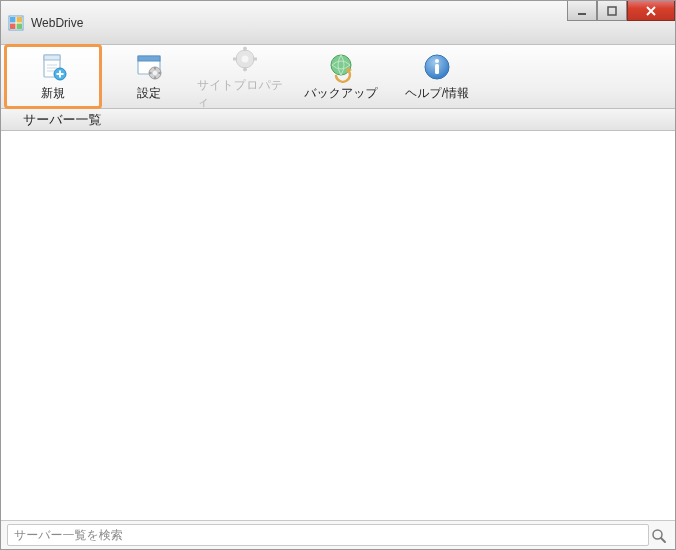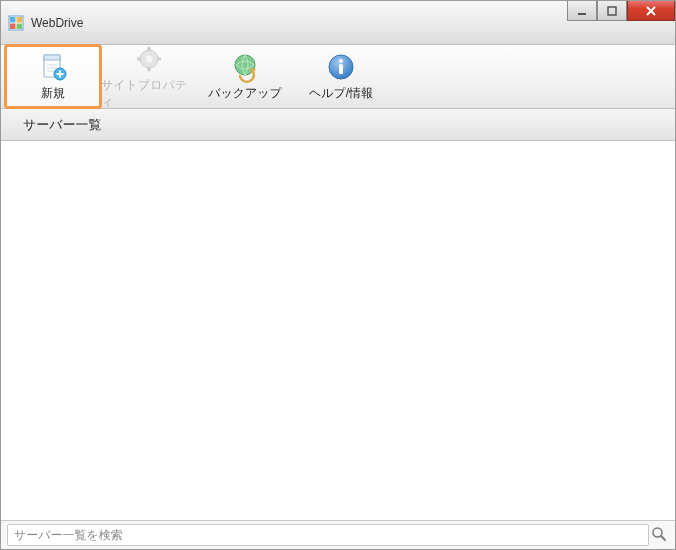--- a/index.html
+++ b/index.html
@@ -97,42 +97,42 @@
     outline-offset: -2px;
     background: linear-gradient(to bottom, #ffffff 0%, #f7f7f7 100%);
   }
   .tool-icon {
     width: 32px; height: 32px;
     display: flex; align-items: center; justify-content: center;
   }
 
   
   .panel-header {
-    height: 32px;
+    height: 22px;
     background: linear-gradient(to bottom, #f5f5f5 0%, #e3e3e3 100%);
     border-bottom: 1px solid #c0c0c0;
     display: flex;
     align-items: center;
     padding-left: 22px;
     font-size: 13px;
     color: #222;
   }
 
   
   .main-area {
     flex: 1;
     background: #fff;
     border-bottom: 1px solid #c9c9c9;
   }
 
   
   .search-bar {
     height: 28px;
     display: flex;
-    align-items: flex-start;
+    align-items: flex-end;
     padding: 3px 6px;
     background: #f7f7f7;
     gap: 0;
   }
   .search-input {
     flex: 1;
     height: 22px;
     border: 1px solid #c9c9c9;
     background: #fff;
     border-radius: 2px;
@@ -193,20 +193,37 @@
           <line x1="10" y1="17" x2="20" y2="17" stroke="#cdd8e1" stroke-width="1"></line>
           <line x1="10" y1="20" x2="20" y2="20" stroke="#cdd8e1" stroke-width="1"></line>
           <circle cx="23" cy="23" r="6" fill="#4cb4e7" stroke="#2a8cc4" stroke-width="1"></circle>
           <line x1="23" y1="19.5" x2="23" y2="26.5" stroke="#fff" stroke-width="2"></line>
           <line x1="19.5" y1="23" x2="26.5" y2="23" stroke="#fff" stroke-width="2"></line>
         </svg>
       </span>
       <span>新規</span>
     </div>
 
+    <div class="tool-item">
+      <span class="tool-icon">
+        <svg width="32" height="32" viewBox="0 0 32 32">
+          <rect x="5" y="5" width="22" height="18" rx="1" fill="#fefefe" stroke="#8fb7d6" stroke-width="1.2"></rect>
+          <rect x="5" y="5" width="22" height="5" fill="#6fa8d8" stroke="#5a8fc1" stroke-width="1"></rect>
+          <circle cx="22" cy="22" r="6" fill="#d0d0d0" stroke="#9e9e9e" stroke-width="1"></circle>
+          <g transform="translate(22,22)">
+            <circle r="2.2" fill="#f4f4f4"></circle>
+            <rect x="-1" y="-6" width="2" height="2.5" fill="#9e9e9e"></rect>
+            <rect x="-1" y="3.5" width="2" height="2.5" fill="#9e9e9e"></rect>
+            <rect x="-6" y="-1" width="2.5" height="2" fill="#9e9e9e"></rect>
+            <rect x="3.5" y="-1" width="2.5" height="2" fill="#9e9e9e"></rect>
+          </g>
+        </svg>
+      </span>
+      <span>設定</span>
+    </div>
 
     <div class="tool-item disabled">
       <span class="tool-icon">
         <svg width="32" height="32" viewBox="0 0 32 32" opacity="0.55">
           <g transform="translate(16,16)">
             <circle r="9" fill="#d4d4d4" stroke="#ababab" stroke-width="1"></circle>
             <circle r="3.5" fill="#f5f5f5"></circle>
             <g fill="#ababab">
               <rect x="-1.5" y="-12" width="3" height="4"></rect>
               <rect x="-1.5" y="8" width="3" height="4"></rect>

